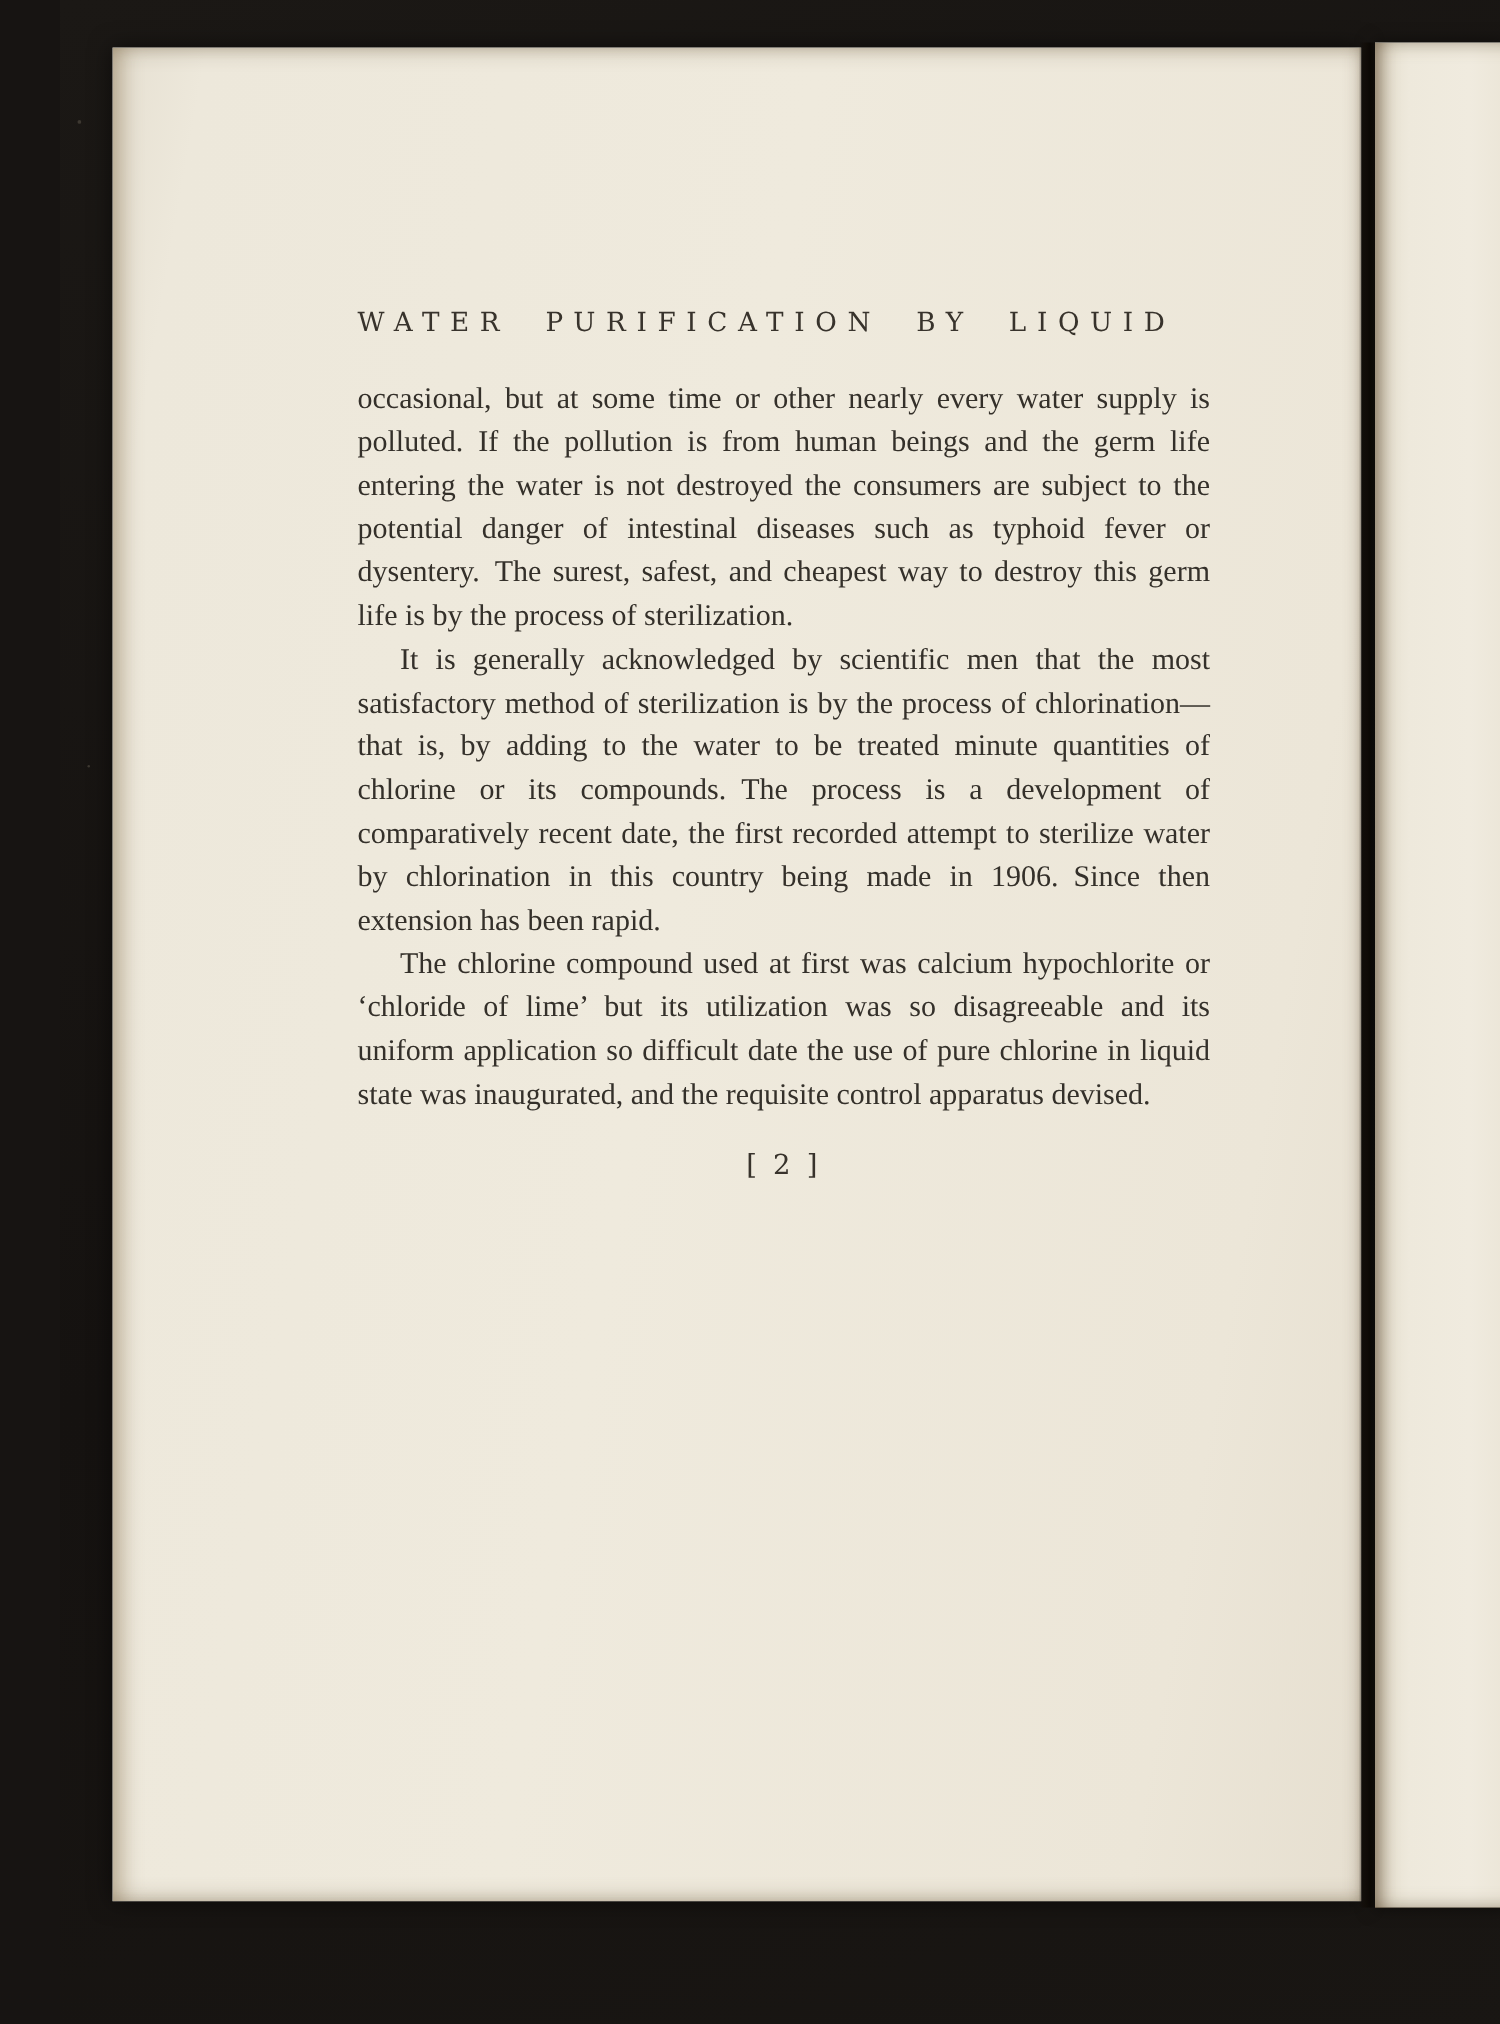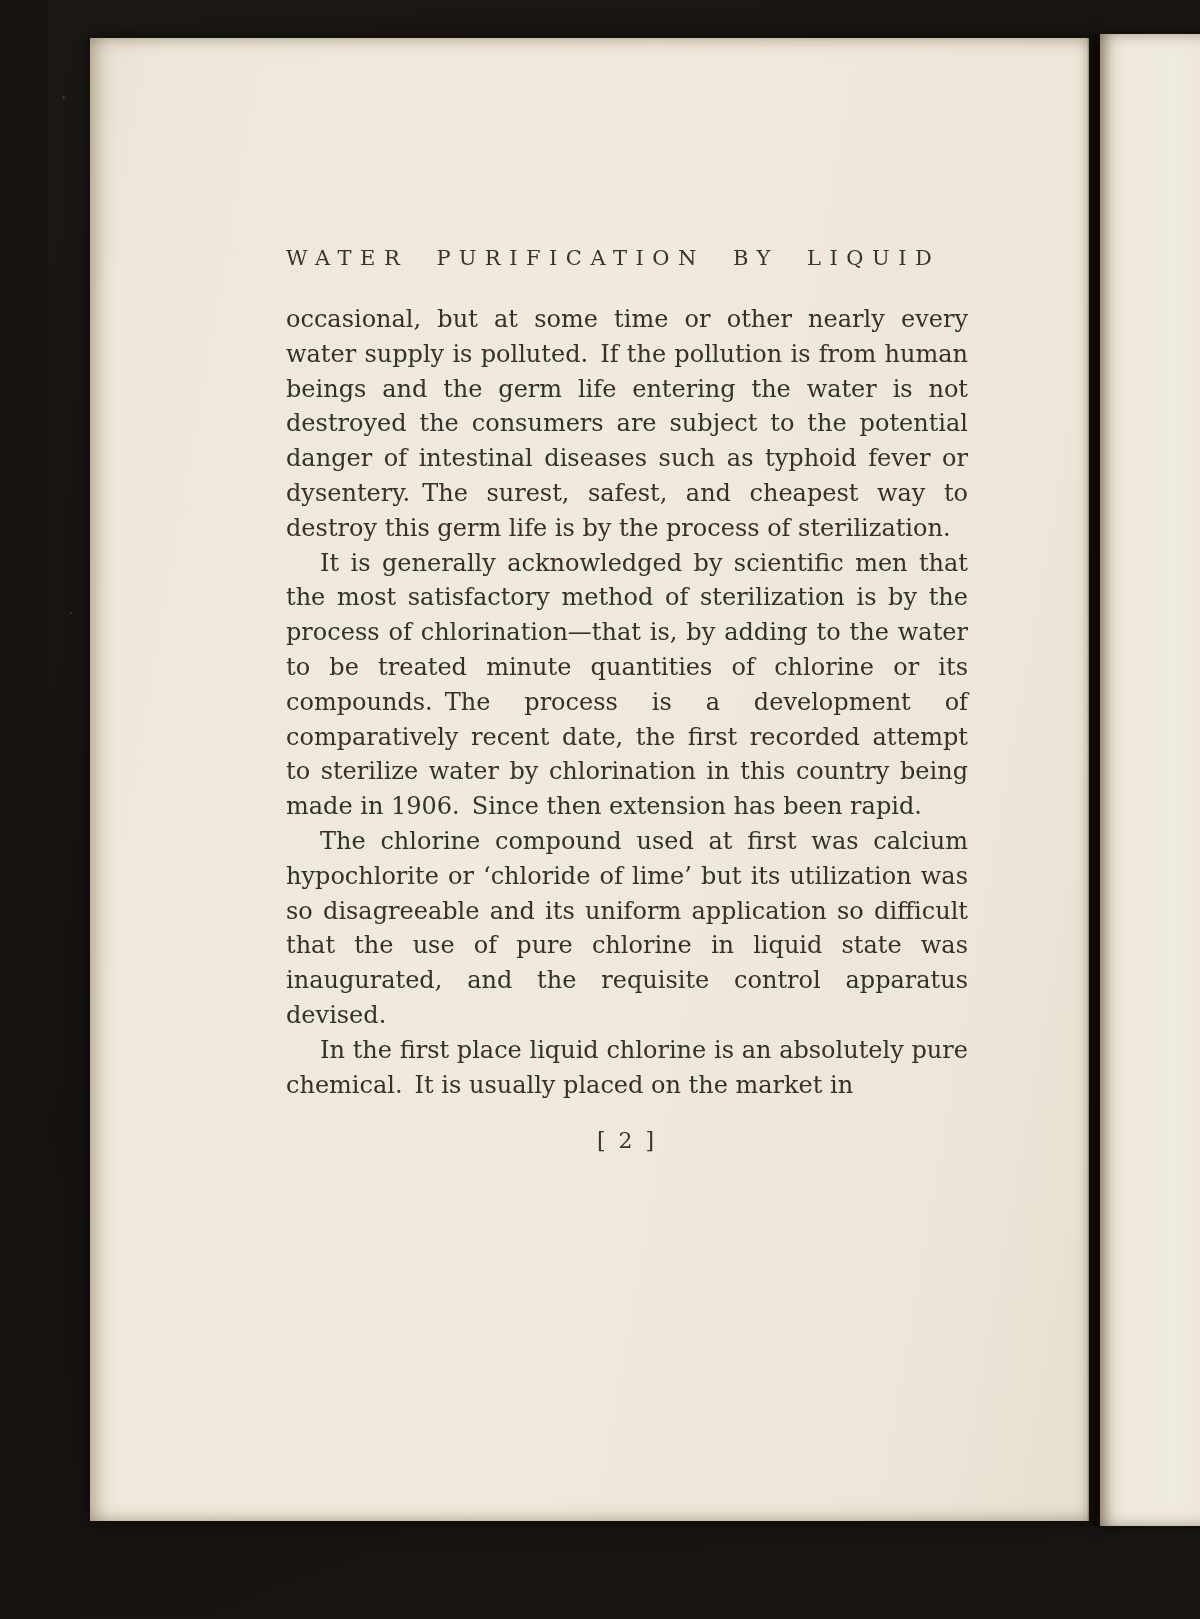--- a/index.html
+++ b/index.html
@@ -74,20 +74,21 @@
   .body-text {
     margin-top: 32px;
     font-size: 24px;
     line-height: 34.8px;
     text-align: justify;
     color: #34302a;
   }
   .para {
     margin: 0;
     text-indent: 34px;
+    font-family: Liberation Serif, serif;
   }
   .para.first {
     text-indent: 0;
   }
   .page-number {
     margin-top: 26px;
     text-align: center;
     font-size: 22px;
     letter-spacing: 3px;
     color: #38332c;
@@ -113,22 +114,21 @@
   <div class="speck s2"></div>
   <div class="speck s3"></div>
 
   <div class="page-left">
     <div class="content">
       <div class="running-header">WATER PURIFICATION BY LIQUID</div>
 
       <div class="body-text">
         <p class="para first">occasional, but at some time or other nearly every water supply is polluted. If the pollution is from human beings and the germ life entering the water is not destroyed the consumers are subject to the potential danger of intestinal diseases such as typhoid fever or dysentery. The surest, safest, and cheapest way to destroy this germ life is by the process of sterilization.</p>
         <p class="para">It is generally acknowledged by scientific men that the most satisfactory method of sterilization is by the process of chlorination—that is, by adding to the water to be treated minute quantities of chlorine or its compounds. The process is a development of comparatively recent date, the first recorded attempt to sterilize water by chlorination in this country being made in 1906. Since then extension has been rapid.</p>
-        <p class="para">The chlorine compound used at first was calcium hypochlorite or ‘chloride of lime’ but its utilization was so disagreeable and its uniform application so difficult that the use of pure chlorine in liquid state was inaugurated, and the requisite control apparatus devised.</p>
-        <p class="para">In the first place liquid chlorine is an absolutely pure chemical. It is usually placed on the market in</p>
+        <p class="para">The chlorine compound used at first was calcium hypochlorite or ‘chloride of lime’ but its utilization was so disagreeable and its uniform application so difficult date the use of pure chlorine in liquid state was inaugurated, and the requisite control apparatus devised.</p>
       </div>
 
       <div class="page-number">[ 2 ]</div>
     </div>
   </div>
 
   <div class="gutter"></div>
 
   <div class="page-right"></div>
 

